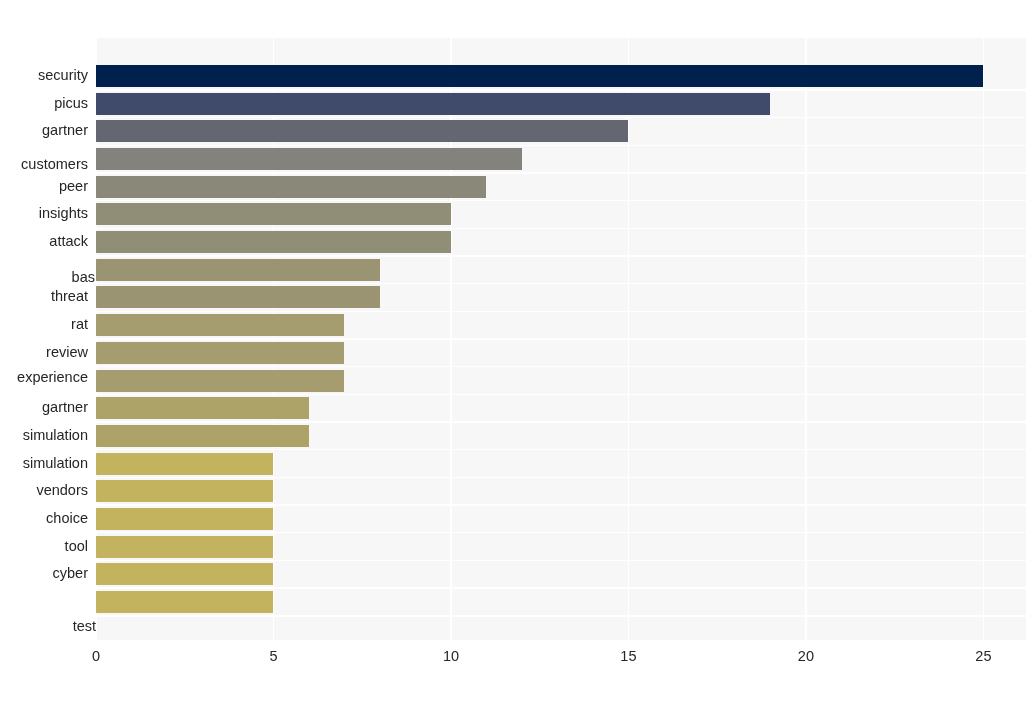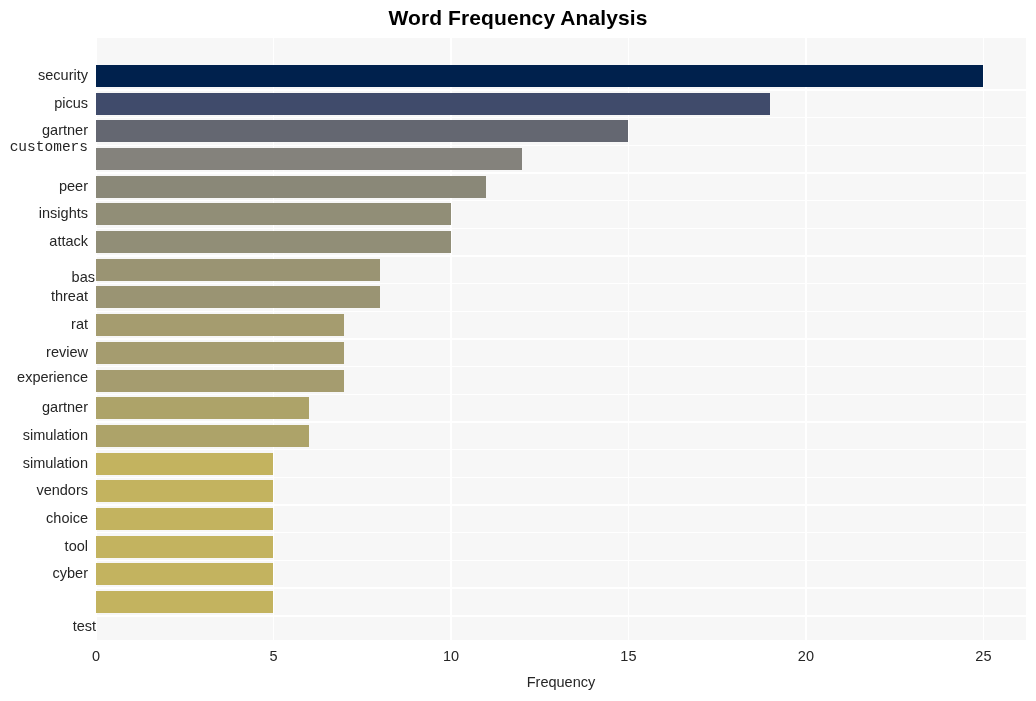--- a/index.html
+++ b/index.html
@@ -95,21 +95,20 @@
     text-align: center;
     font-size: 14.5px;
     color: #262626;
   }
 </style>
 </head>
 <body>
 
 <div id="figure">
 
-  <div id="chart-title">Word Frequency Analysis</div>
 
   <div id="plot-area">
       <div class="gridline-v" style="left: -0.7px;"></div>
       <div class="gridline-v" style="left: 176.781px;"></div>
       <div class="gridline-v" style="left: 354.262px;"></div>
       <div class="gridline-v" style="left: 531.743px;"></div>
       <div class="gridline-v" style="left: 709.224px;"></div>
       <div class="gridline-v" style="left: 886.705px;"></div>
       <div class="gridline-h" style="top: 51.1421px;"></div>
       <div class="gridline-h" style="top: 78.8263px;"></div>
@@ -150,21 +149,21 @@
       <div class="bar" title="choice: 5" style="top: 469.947px; width: 177.481px; background: rgb(195, 179, 95);"></div>
       <div class="bar" title="tool: 5" style="top: 497.632px; width: 177.481px; background: rgb(195, 179, 95);"></div>
       <div class="bar" title="cyber: 5" style="top: 525.316px; width: 177.481px; background: rgb(195, 179, 95);"></div>
       <div class="bar" title="test: 5" style="top: 553px; width: 177.481px; background: rgb(195, 179, 95);"></div>
     </div>
 
   <div id="axis-layer">
       <div class="ytick-wrap" style="top: 67px;">security</div>
       <div class="ytick-wrap" style="top: 94.6842px;">picus</div>
       <div class="ytick-wrap" style="top: 122.368px;">gartner</div>
-      <div class="ytick-wrap" style="top: 139px; font-family: Liberation Mono, monospace;">customers</div>
+      <div class="ytick-wrap" style="top: 156px;">customers</div>
       <div class="ytick-wrap" style="top: 177.737px;">peer</div>
       <div class="ytick-wrap" style="top: 205.421px;">insights</div>
       <div class="ytick-wrap" style="top: 233.105px;">attack</div>
       <div class="ytick-wrap" style="top: 269px; margin-left: 7px;">bas</div>
       <div class="ytick-wrap" style="top: 288.474px;">threat</div>
       <div class="ytick-wrap" style="top: 316.158px;">rat</div>
       <div class="ytick-wrap" style="top: 343.842px;">review</div>
       <div class="ytick-wrap" style="top: 369px;">experience</div>
       <div class="ytick-wrap" style="top: 399.211px;">gartner</div>
       <div class="ytick-wrap" style="top: 426.895px;">simulation</div>
@@ -175,15 +174,14 @@
       <div class="ytick-wrap" style="top: 565.316px;">cyber</div>
       <div class="ytick-wrap" style="top: 618px; margin-left: 8px;">test</div>
       <div class="xtick" style="left: 96px;">0</div>
       <div class="xtick" style="left: 273.481px;">5</div>
       <div class="xtick" style="left: 450.962px;">10</div>
       <div class="xtick" style="left: 628.443px;">15</div>
       <div class="xtick" style="left: 805.924px;">20</div>
       <div class="xtick" style="left: 983.405px;">25</div>
     </div>
 
-  <div id="xlabel">Frequency</div>
 
 </div>
 
 </body></html>

